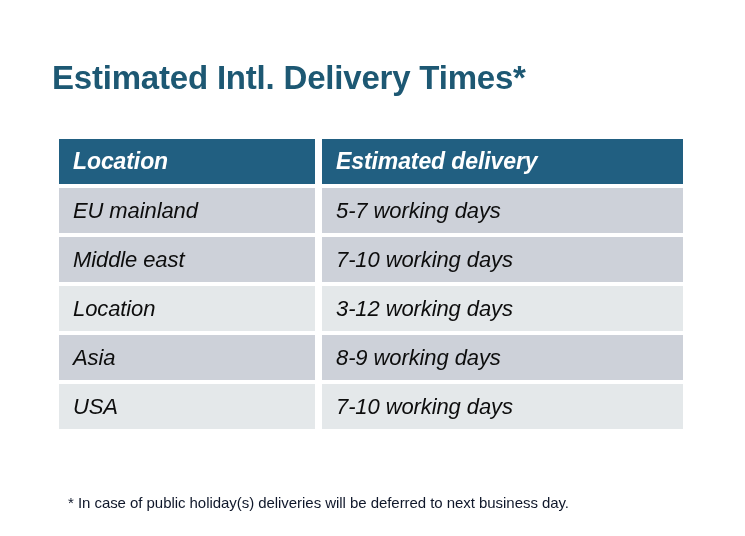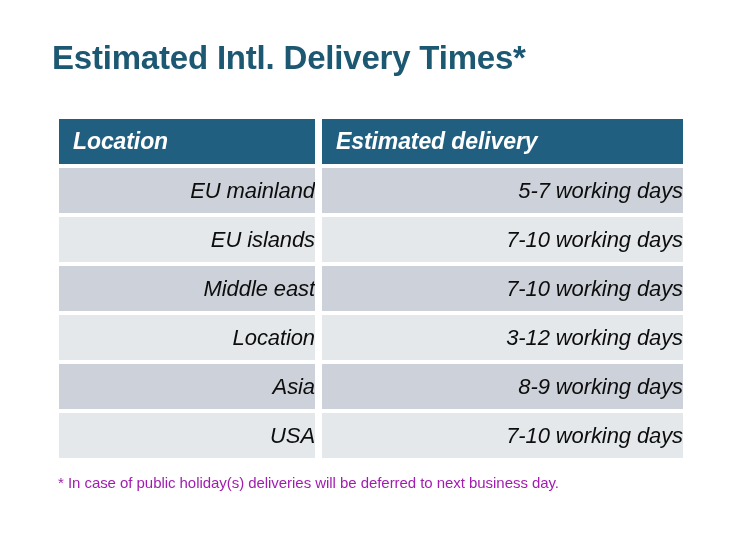--- a/index.html
+++ b/index.html
@@ -11,20 +11,21 @@
     height: 536px;
     background: #ffffff;
     font-family: "Liberation Sans", sans-serif;
     overflow: hidden;
   }
   .page {
     position: relative;
     width: 745px;
     height: 452px;
     background: #ffffff;
+    margin-top: 20px;
   }
   .page-title {
     position: absolute;
     left: 52px;
     top: 36px;
     font-size: 33px;
     font-weight: 700;
     letter-spacing: -0.2px;
     color: #1d5873;
     line-height: 44px;
@@ -67,29 +68,28 @@
     background: #cdd1d9;
   }
   .delivery-table tbody tr.row-even td {
     background: #e4e8ea;
   }
   .delivery-table tbody td {
     color: #0d0d0d;
     font-size: 22px;
     font-weight: 400;
     letter-spacing: -0.1px;
-    text-align: right;
   }
   .footnote {
     position: absolute;
-    left: 58px;
+    left: 68px;
     top: 474px;
     font-size: 15px;
     font-weight: 400;
-    color: #a21caf;
+    color: #0f172a;
     letter-spacing: -0.05px;
     white-space: nowrap;
   }
 </style>
 </head>
 <body>
 
 <div class="page">
 
   <div class="page-title">Estimated Intl. Delivery Times*</div>
@@ -103,24 +103,20 @@
       <tr>
         <th>Location</th>
         <th>Estimated delivery</th>
       </tr>
     </thead>
     <tbody>
       <tr class="row-odd">
         <td>EU mainland</td>
         <td>5-7 working days</td>
       </tr>
-      <tr class="row-even">
-        <td>EU islands</td>
-        <td>7-10 working days</td>
-      </tr>
       <tr class="row-odd">
         <td>Middle east</td>
         <td>7-10 working days</td>
       </tr>
       <tr class="row-even">
         <td>Location</td>
         <td>3-12 working days</td>
       </tr>
       <tr class="row-odd">
         <td>Asia</td>

